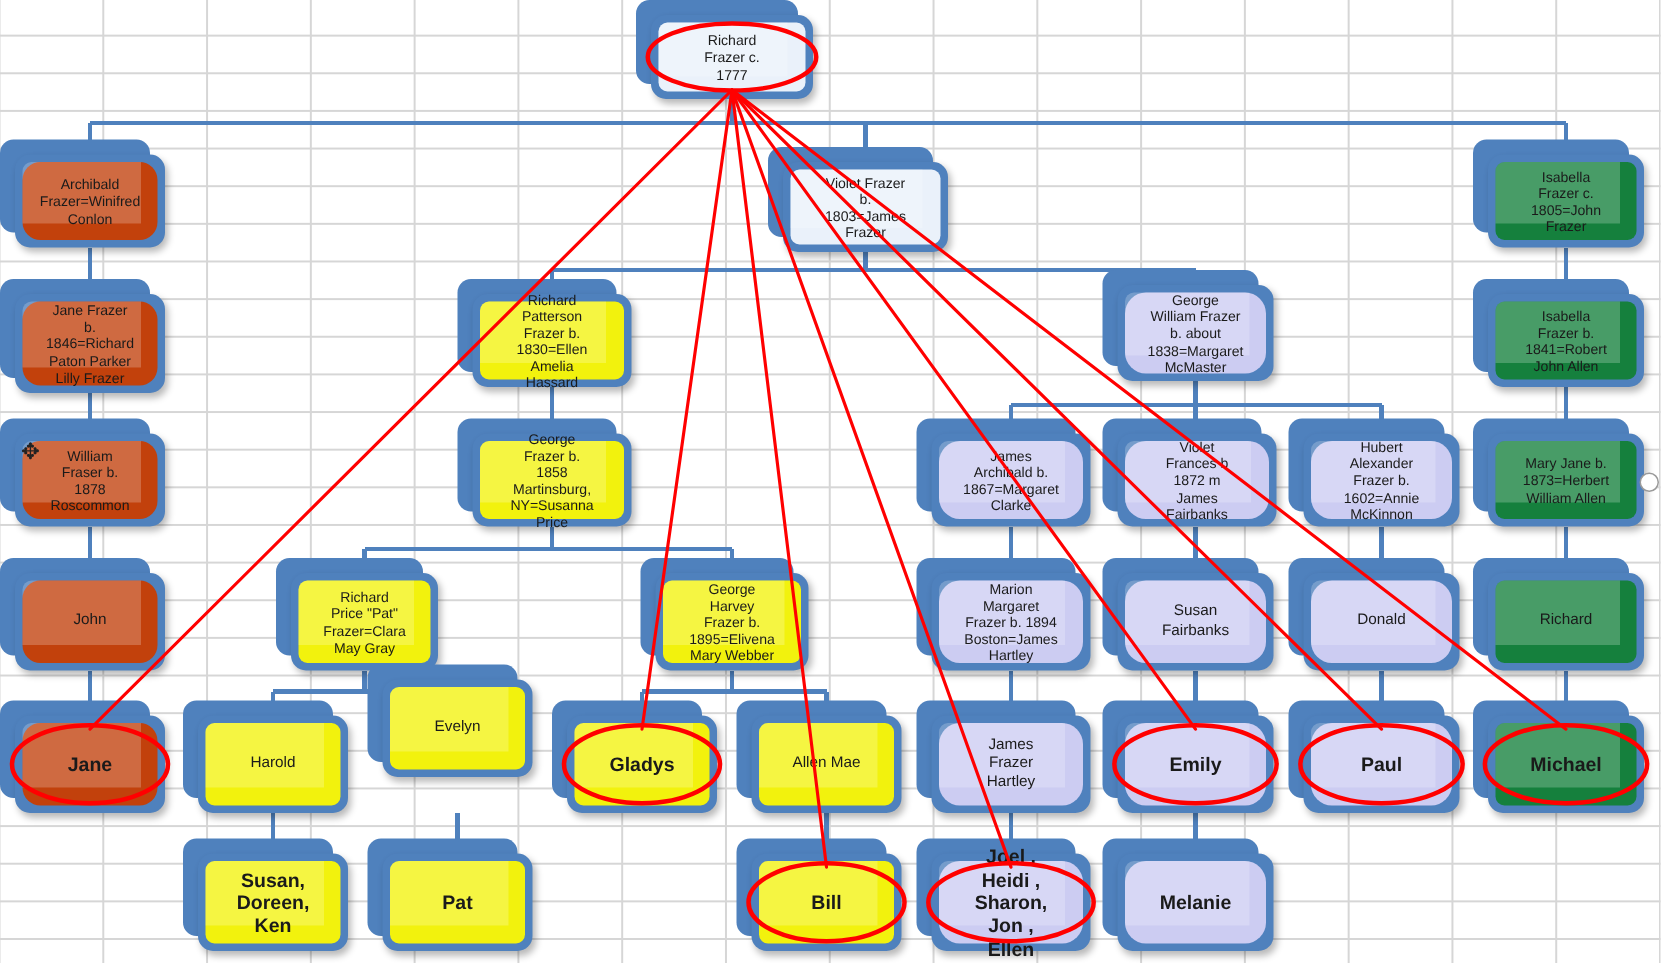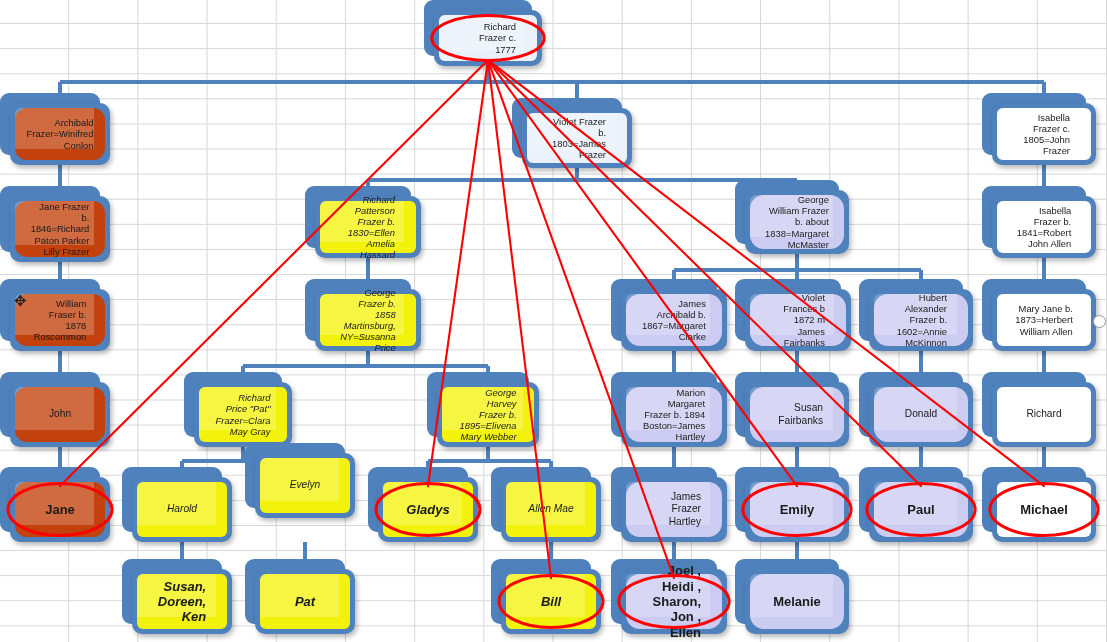--- a/index.html
+++ b/index.html
@@ -63,32 +63,32 @@
   
   .node .fill::before{
     content:"";
     position:absolute;left:0;top:0;right:12%;bottom:22%;
     border-radius:6px 0 0 0;
     background:rgba(255,255,255,.22);
     pointer-events:none;
   }
   .node .txt{
     position:relative;z-index:3;
-    text-align:right;
+    text-align:center;
     color:#1a1a1a;
     line-height:1.18;
     padding:0 21px;
     white-space:pre-line;
   }
 
   
   .c-green  .fill{background:#c2410c;border-radius:12px;}
-  .c-yellow .fill{background:#f2f20d;font-style:italic;}
+  .c-yellow .fill{background:#f2f20d;}
   .c-purple .fill{background:#ccccf2;border-radius:14px;}
-  .c-orange .fill{background:#ffffff;}
+  .c-orange .fill{background:#15803d;}
   .c-white  .fill{background:#eaf1fa;}
 
   
   .t-sm .txt{font-size:9.4px;}
   .t-lf .txt{font-size:13px;font-weight:bold;}
   .t-leaf .txt{font-size:10.2px;}
 
   
   #cursor{
     position:absolute;z-index:12;

